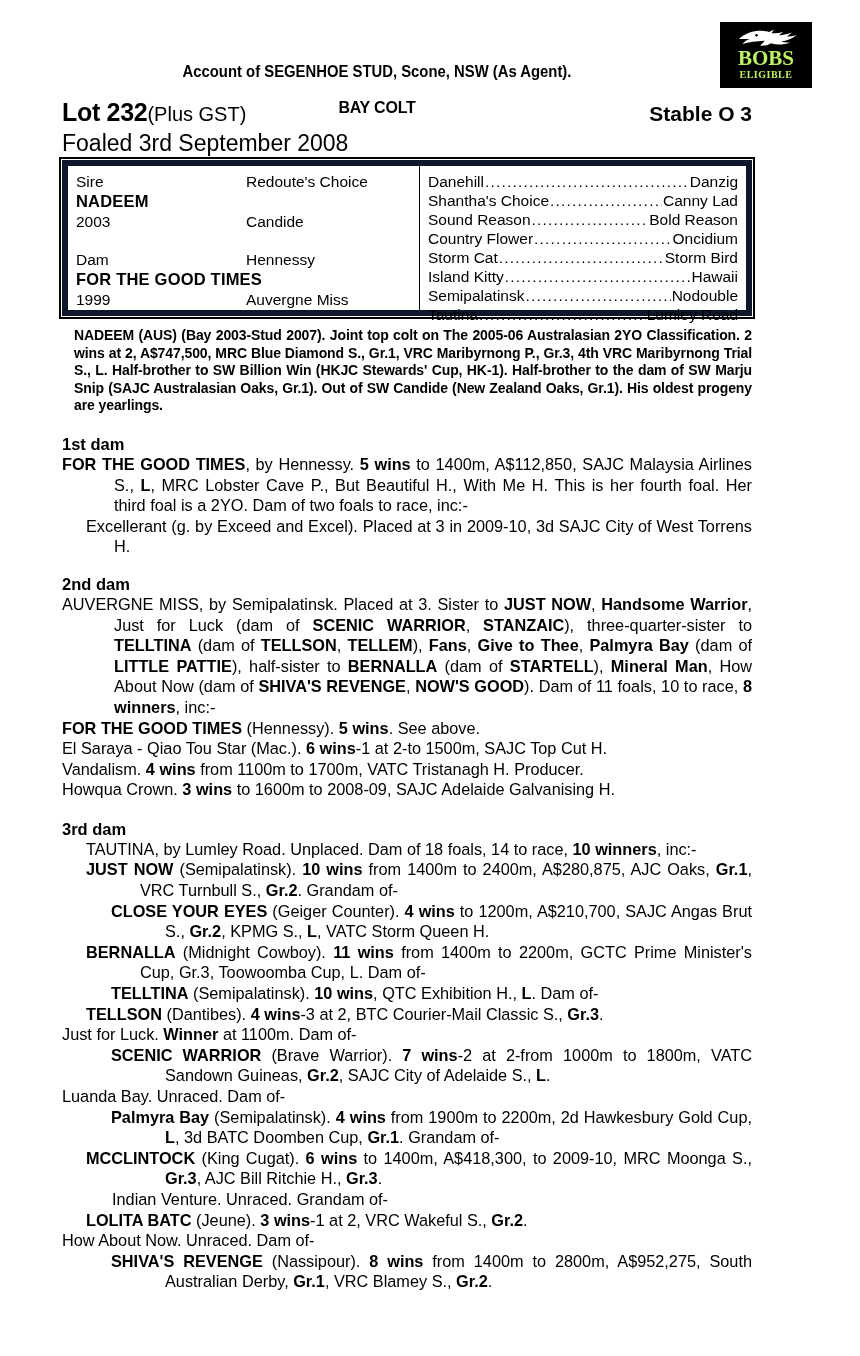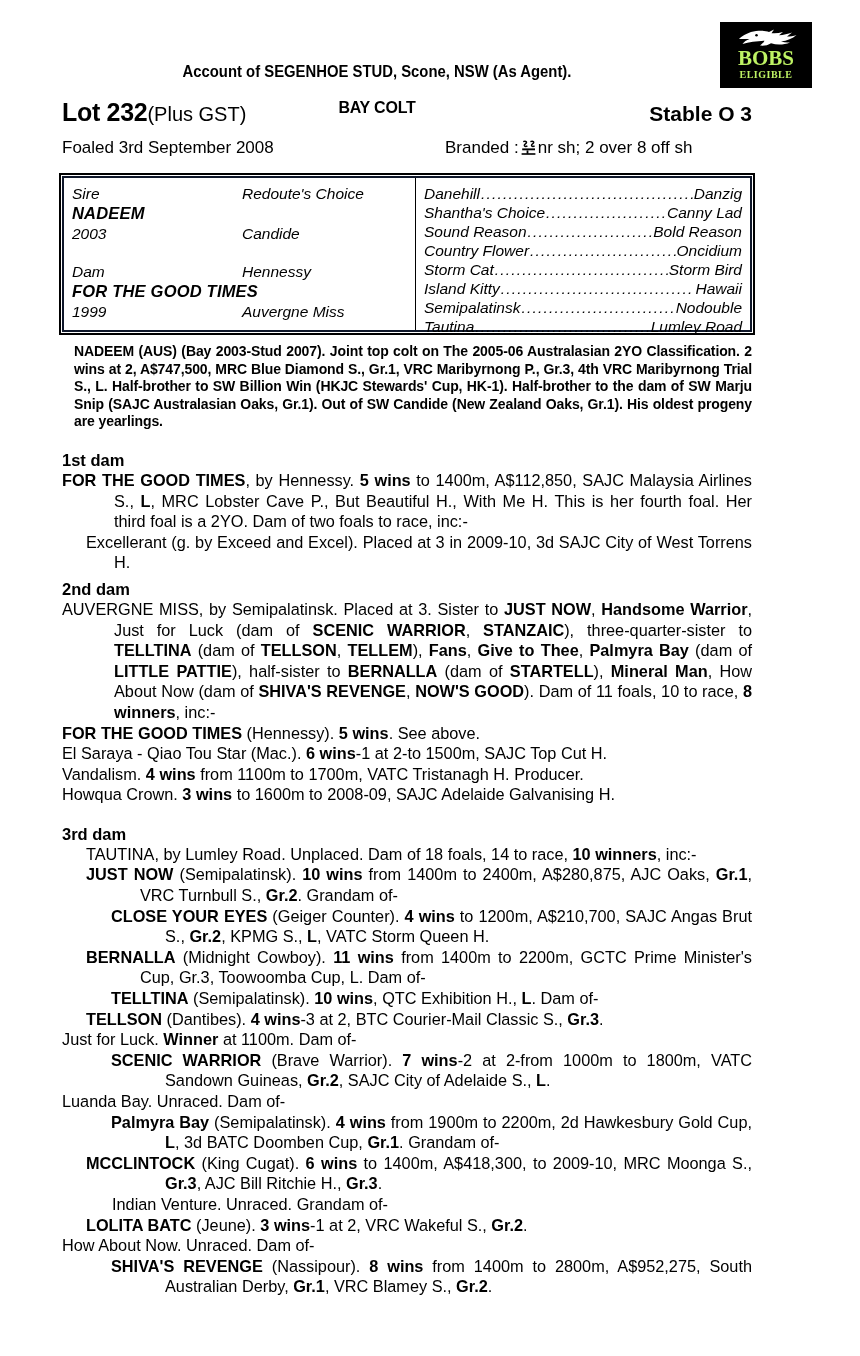--- a/index.html
+++ b/index.html
@@ -107,24 +107,24 @@
     position: absolute;
     right: 0;
     top: 4px;
     font-weight: bold;
     font-size: 21px;
   }
 
   .foaled-row {
     position: absolute;
     left: 0;
-    top: 138px;
+    top: 130px;
     width: 690px;
     height: 24px;
-    font-size: 17px;
+    font-size: 23px;
   }
   .foaled {
     position: absolute;
     left: 0;
     top: 0;
   }
   .branded {
     position: absolute;
     left: 383px;
     top: 0;
@@ -136,27 +136,26 @@
     height: 17px;
     position: relative;
     vertical-align: -3px;
     margin: 0 1px;
   }
   .brand-mark svg { display: block; }
 
   
   .ped-table {
     position: relative;
-    margin-top: 16px;
-    border: 2px solid #0f172a;
+    margin-top: 0;
+    border: 6px solid #0f172a;
     outline: 2px solid #000;
     outline-offset: 1px;
     height: 156px;
     box-sizing: border-box;
-    font-style: italic;
   }
   .ped-divider {
     position: absolute;
     left: 351px;
     top: 0;
     bottom: 0;
     width: 1px;
     background: #000;
   }
   .ped-left {
@@ -234,21 +233,21 @@
   }
   .hang0 { padding-left: 0px;  text-indent: 0px; }
   .hang-a { padding-left: 52px; text-indent: -52px; }
   .hang-b { padding-left: 52px; text-indent: -28px; }
   .hang-c { padding-left: 78px; text-indent: -54px; }
   .hang-d { padding-left: 78px; text-indent: -28px; }
   .hang-e { padding-left: 103px; text-indent: -54px; }
   .hang-f { padding-left: 103px; text-indent: -79px; }
   b, .b { font-weight: bold; }
 
-  .s2 { margin-top: 6px; }
+  .s2 { margin-top: 17px; }
   .s3 { margin-top: 19px; }
 </style>
 </head>
 <body>
 
 <div class="page">
 
   <div class="header-zone">
 
     <div class="bobs-logo">
@@ -265,29 +264,20 @@
     <div class="lot-row">
       <div class="lot-label">
         <span>Lot 232</span><span class="lot-gst">(Plus GST)</span>
       </div>
       <div class="colour-sex">BAY COLT</div>
       <div class="stable">Stable O 3</div>
     </div>
 
     <div class="foaled-row">
       <div class="foaled">Foaled 3rd September 2008</div>
-      <div class="branded"><span>Branded :</span><span class="brand-mark"><svg viewBox="0 0 17 17">
-              <g fill="none" stroke="#000" stroke-width="1.5">
-                <path d="M3.2 2.6 C6.2 1.4, 7.6 3.6, 5.4 4.9 C3.2 6.2, 4.8 8.2, 7.4 7.0"></path>
-                <path d="M10.4 2.6 C13.4 1.4, 14.8 3.6, 12.6 4.9 C10.4 6.2, 12.0 8.2, 14.6 7.0"></path>
-              </g>
-              <rect x="2.2" y="9.4" width="12.8" height="1.9" fill="#000"></rect>
-              <rect x="6.6" y="11.4" width="1.8" height="3.4" fill="#000"></rect>
-              <rect x="1.6" y="14.2" width="13.8" height="1.6" fill="#000"></rect>
-            </svg></span><span>nr sh; 2 over 8 off sh</span></div>
     </div>
   </div>
 
   <div class="ped-table">
     <div class="ped-divider"></div>
 
     <div class="ped-left">
       <div class="ped-line ped-gen1" style="top:7px">Sire</div>
       <div class="ped-line ped-gen1 ped-name" style="top:26px">NADEEM</div>
       <div class="ped-line ped-gen1" style="top:47px">2003</div>

